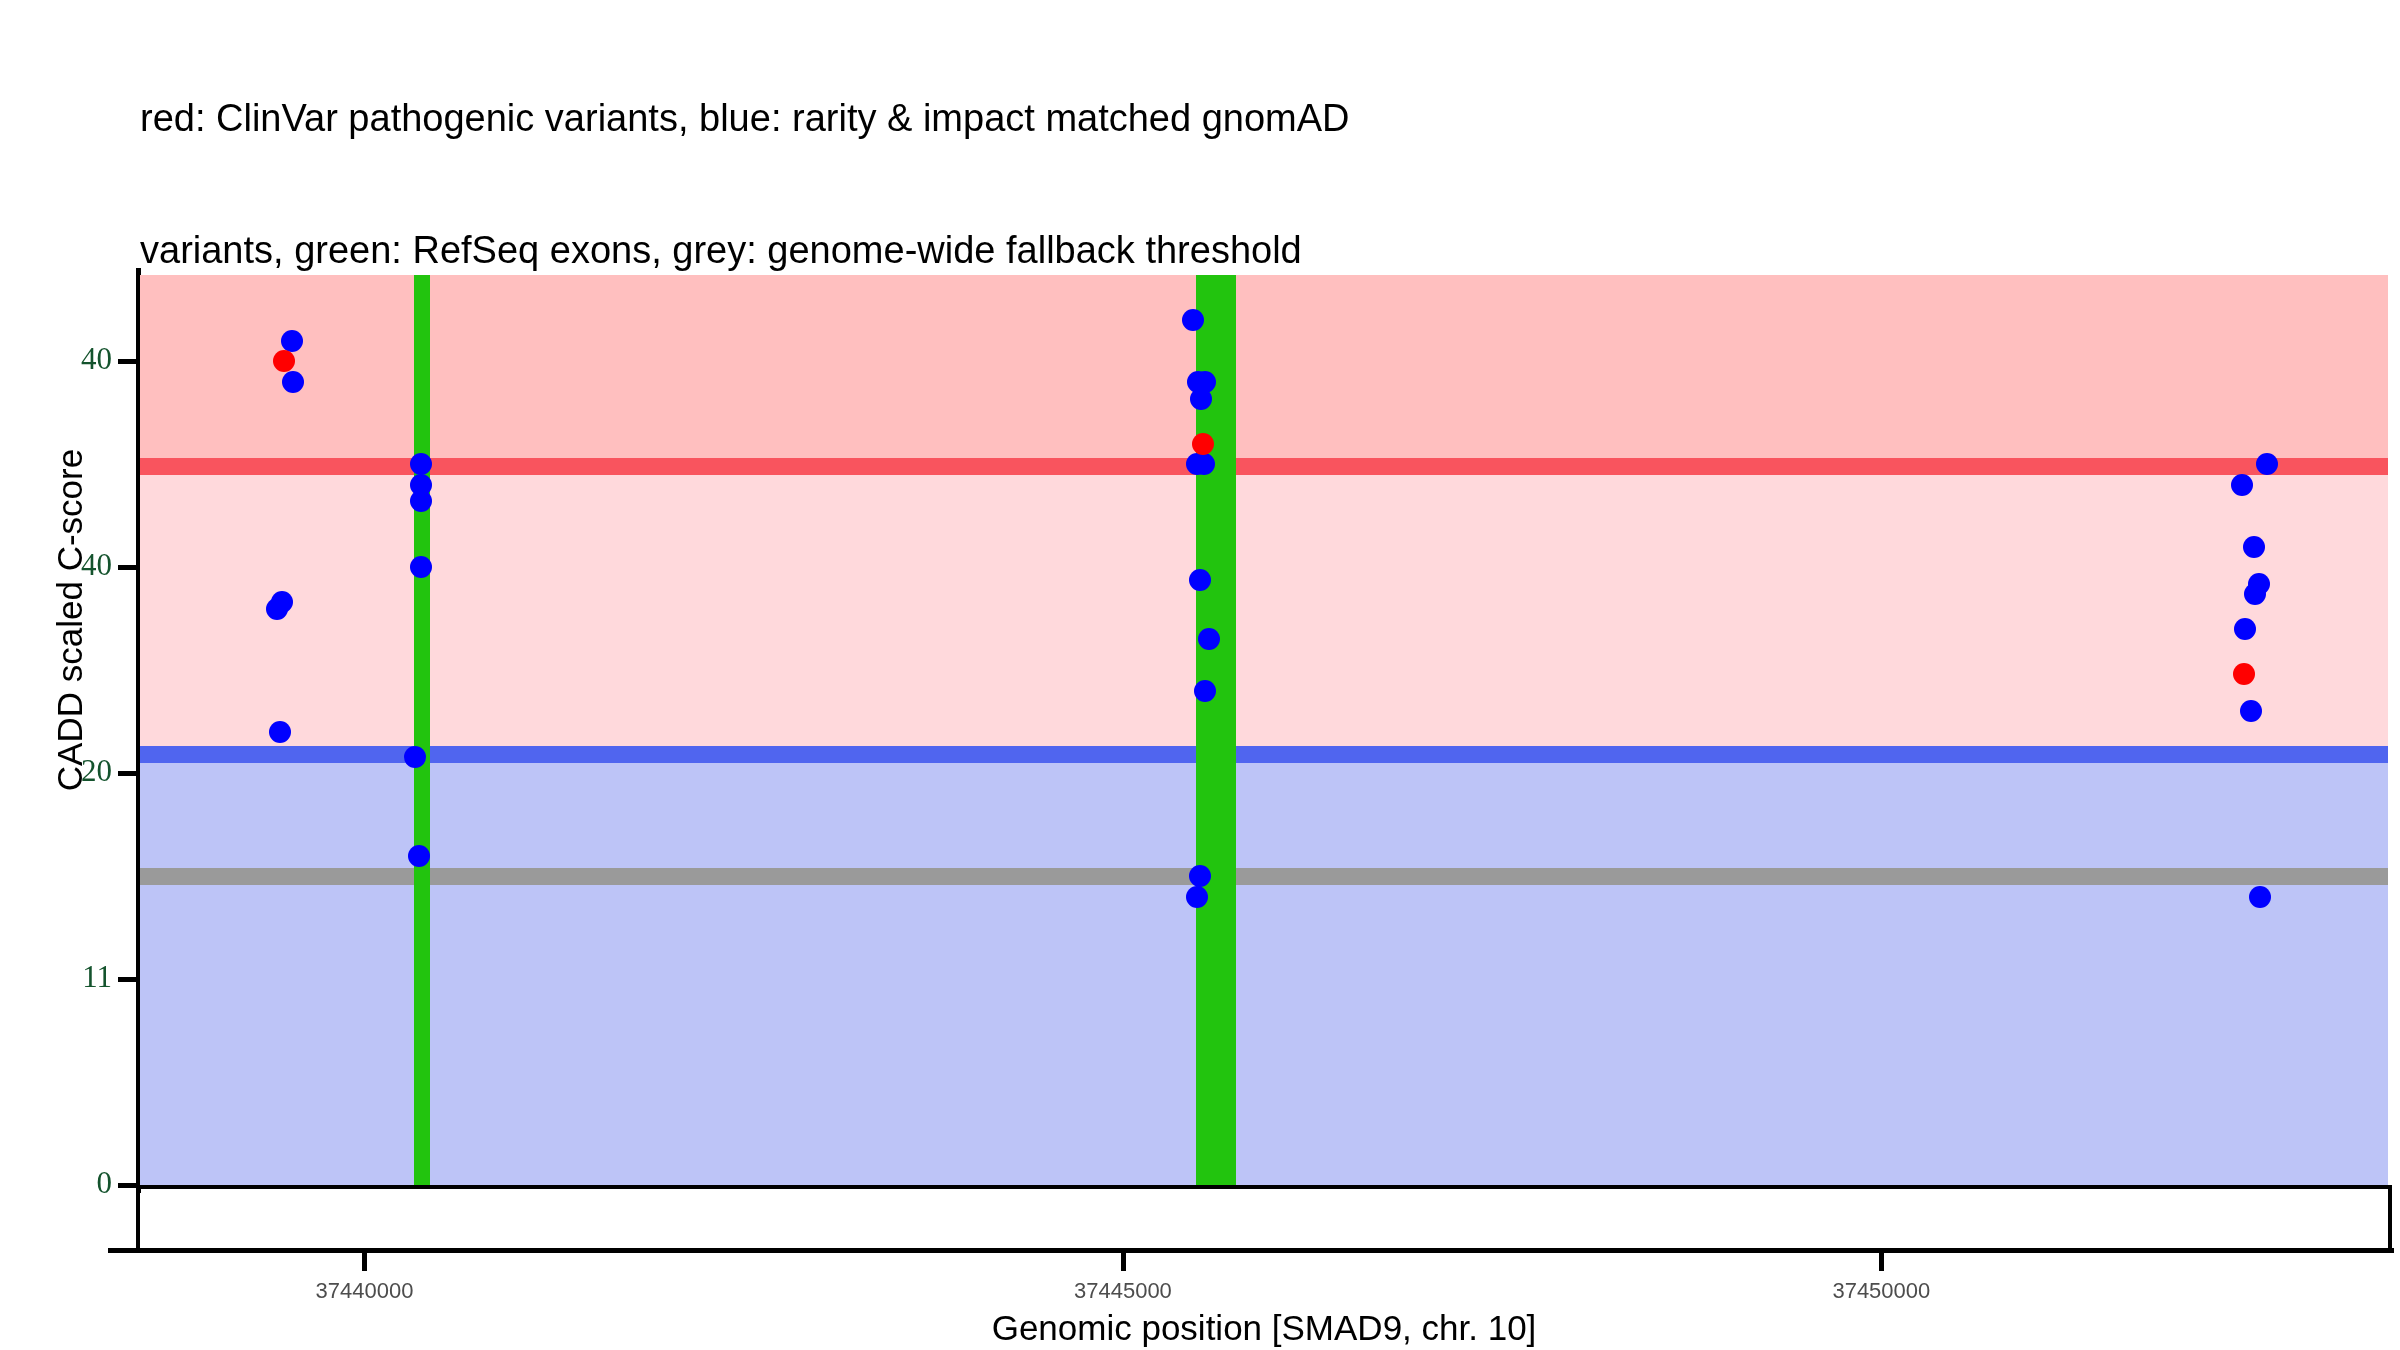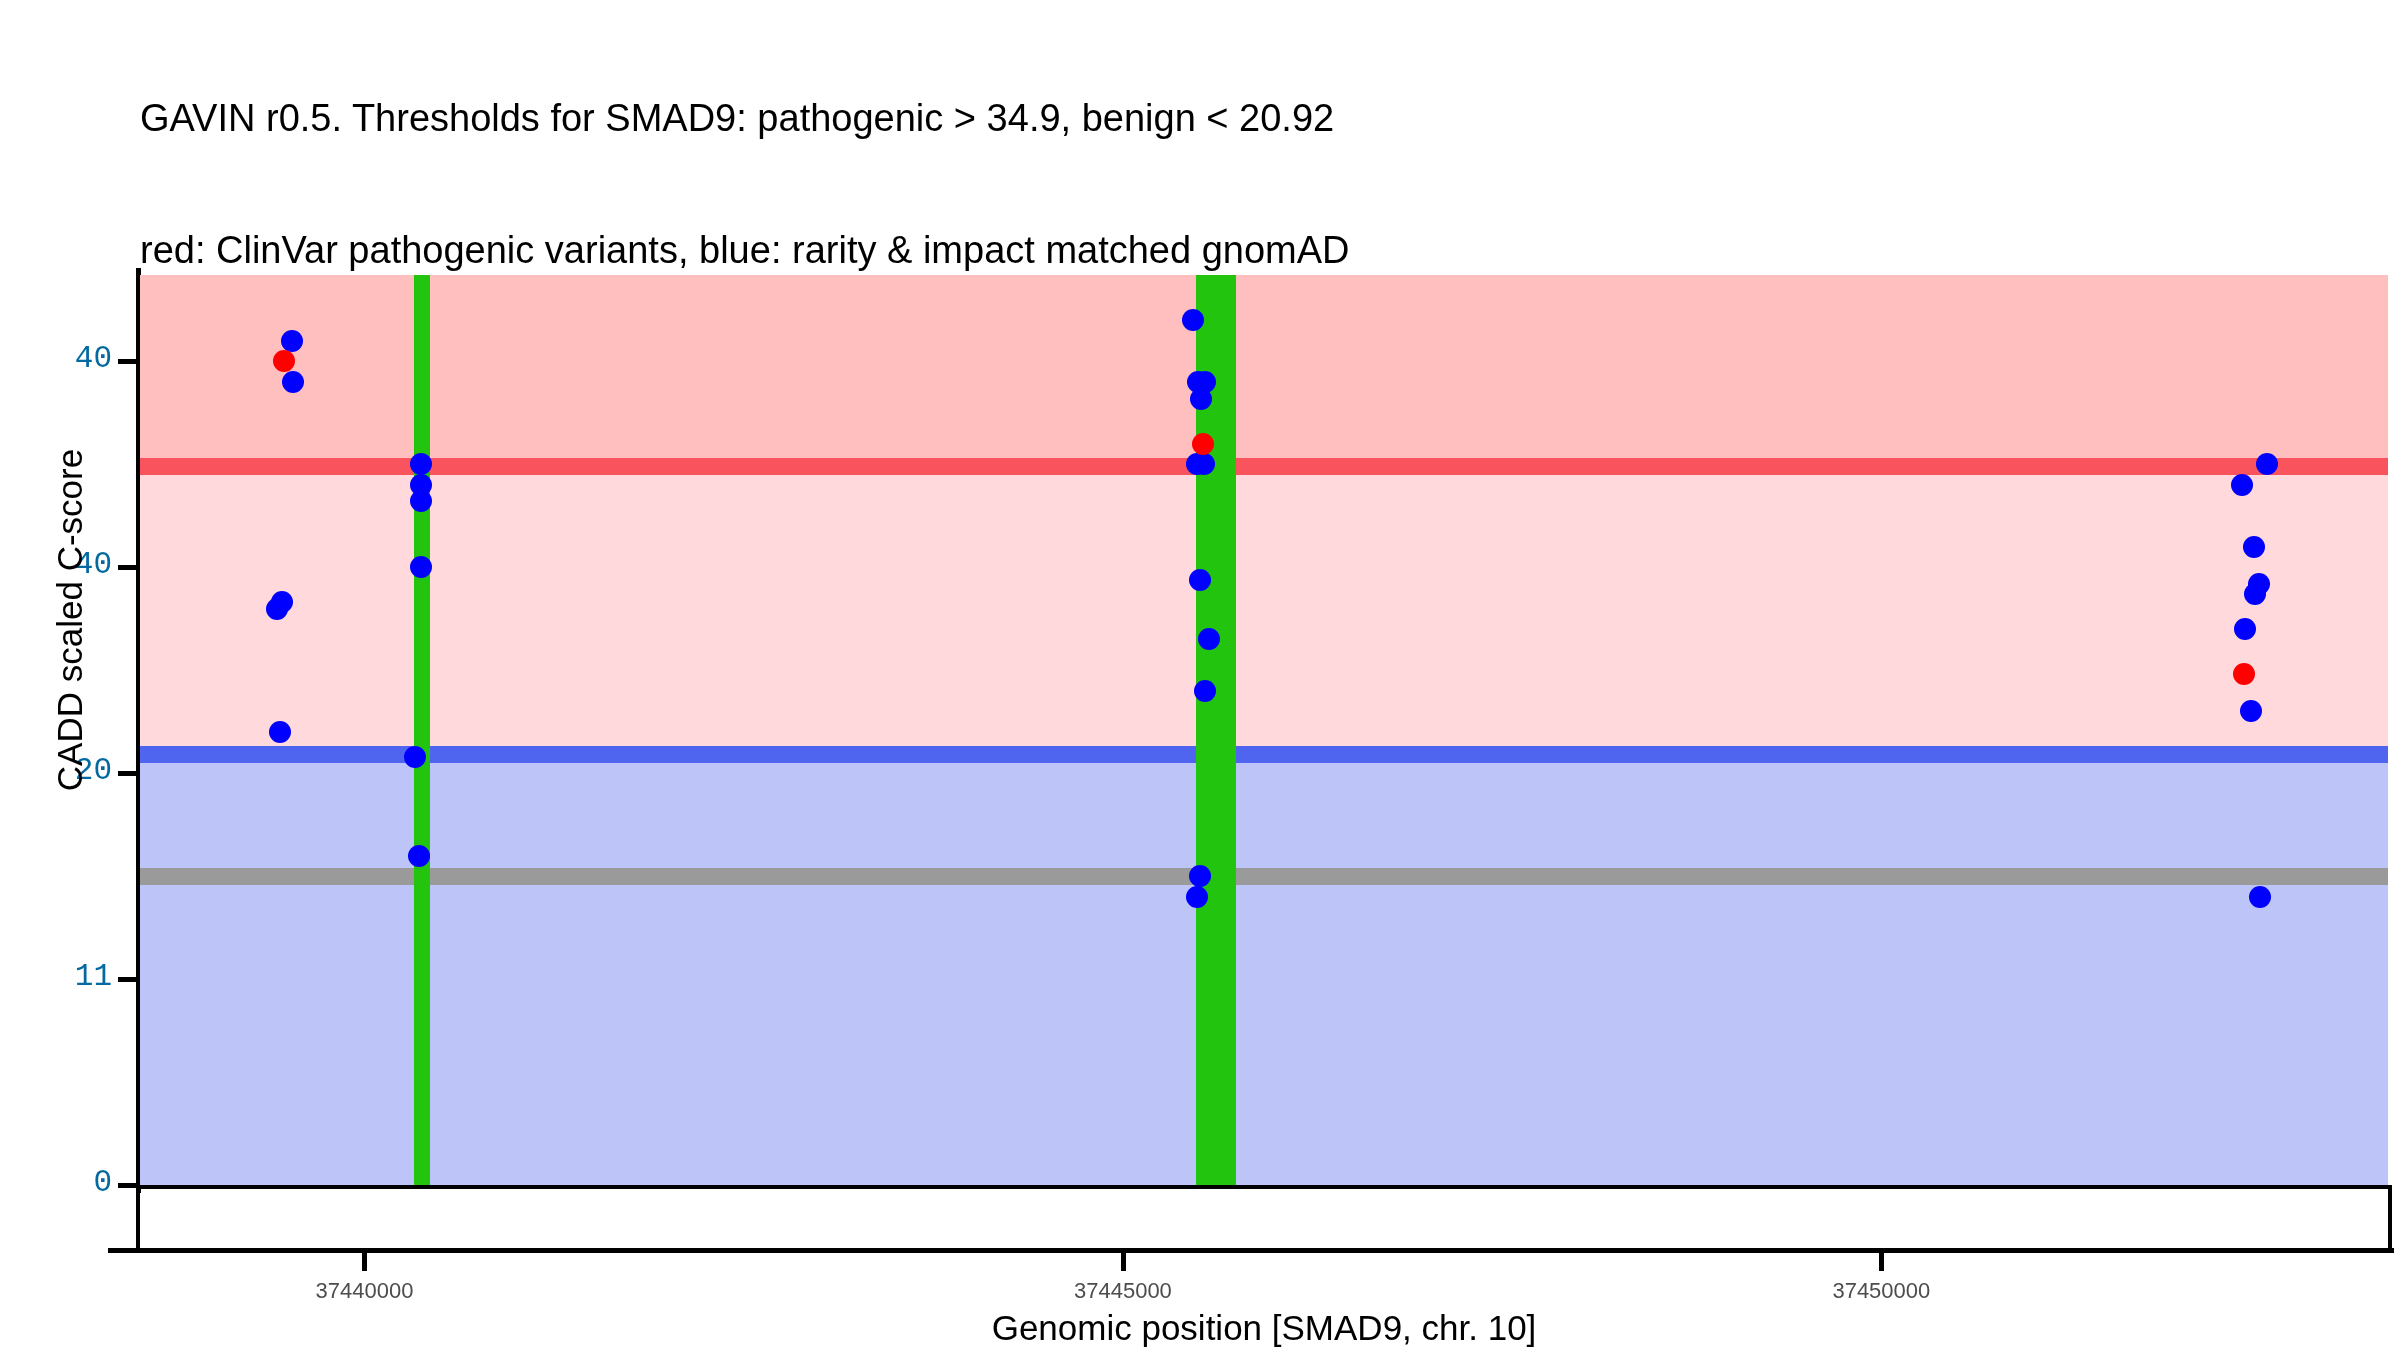--- a/index.html
+++ b/index.html
@@ -115,23 +115,23 @@
     position: absolute;
     width: 20px;
     height: 5px;
     background: #000000;
     left: 118px;
   }
   .ytick-label {
     position: absolute;
     right: 2288px;
     text-align: right;
-    color: #0369a1;
+    color: #14532d;
     font-size: 31px;
-    font-family: Liberation Mono, monospace;
+    font-family: Liberation Serif, serif;
     white-space: nowrap;
   }
   .xtick-mark {
     position: absolute;
     width: 5px;
     height: 18px;
     background: #000000;
     top: 1253px;
   }
   .xtick-label {
@@ -167,21 +167,20 @@
     font-family: "Liberation Sans", sans-serif;
     white-space: nowrap;
   }
 </style>
 </head>
 <body>
 
 <div id="figure">
 
   <div id="title-block">
-    <span class="title-line">GAVIN r0.5. Thresholds for SMAD9: pathogenic &gt; 34.9, benign &lt; 20.92</span>
     <span class="title-line">red: ClinVar pathogenic variants, blue: rarity &amp; impact matched gnomAD</span>
     <span class="title-line">variants, green: RefSeq exons, grey: genome-wide fallback threshold</span>
   </div>
 
   <div id="panel">
       <div class="band" style="top: 0px; height: 191.471px; background: rgb(255, 191, 191); z-index: 1;"></div>
       <div class="band" style="top: 191.471px; height: 287.824px; background: rgb(255, 217, 220); z-index: 1;"></div>
       <div class="band" style="top: 479.294px; height: 430.706px; background: rgb(189, 196, 247); z-index: 1;"></div>
       <div class="band" style="top: 182.824px; height: 17.2941px; background: rgb(249, 84, 94); z-index: 2;"></div>
       <div class="band" style="top: 470.647px; height: 17.2941px; background: rgb(80, 101, 239); z-index: 2;"></div>

